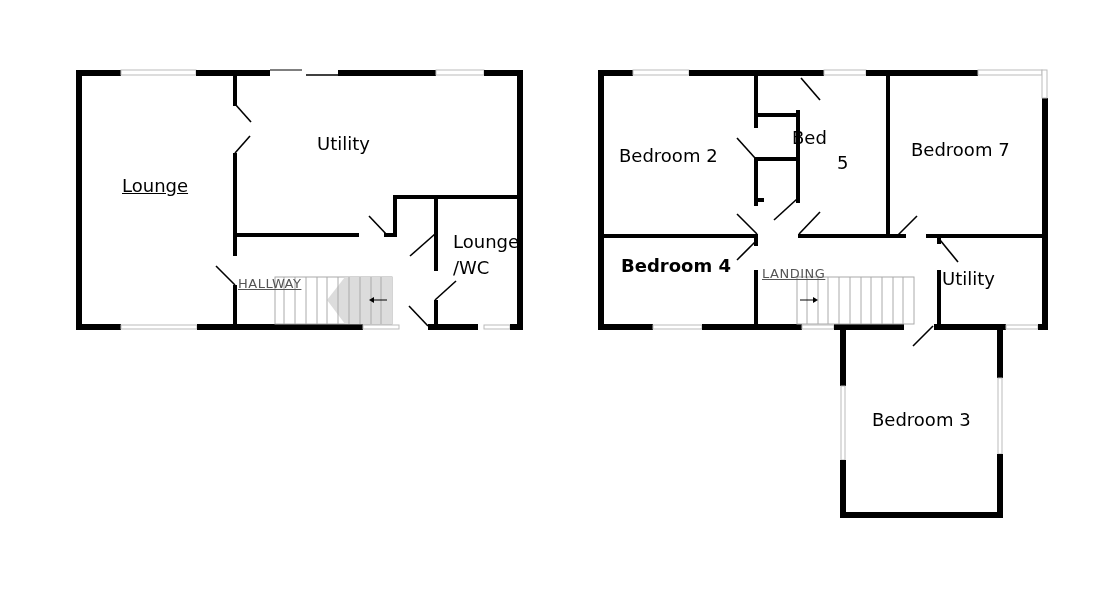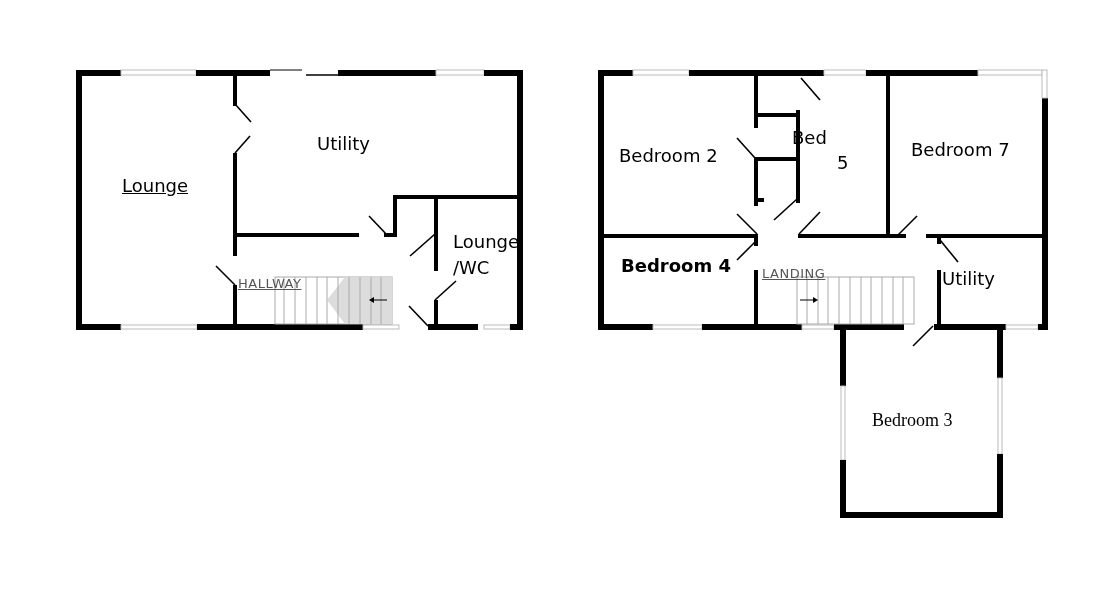--- a/index.html
+++ b/index.html
@@ -161,15 +161,15 @@
   <div class="small-label" style="left:238px; top:276px;">HALLWAY</div>
 </div>
 
 <div>
   <div class="room-label" style="left:619px; top:145px;">Bedroom 2</div>
   <div class="room-label" style="left:792px; top:127px;">Bed</div>
   <div class="room-label" style="left:837px; top:152px;">5</div>
   <div class="room-label" style="left:911px; top:139px;">Bedroom 7</div>
   <div class="room-label" style="left:621px; top:255px;font-weight:bold;">Bedroom 4</div>
   <div class="room-label" style="left:942px; top:268px;">Utility</div>
-  <div class="room-label" style="left:872px; top:409px;font-family:Liberation Serif, serif;">Bedroom 3</div>
+  <div class="room-label" style="left:872px; top:409px;">Bedroom 3</div>
   <div class="small-label" style="left:762px; top:266px;">LANDING</div>
 </div>
 
 </body></html>

